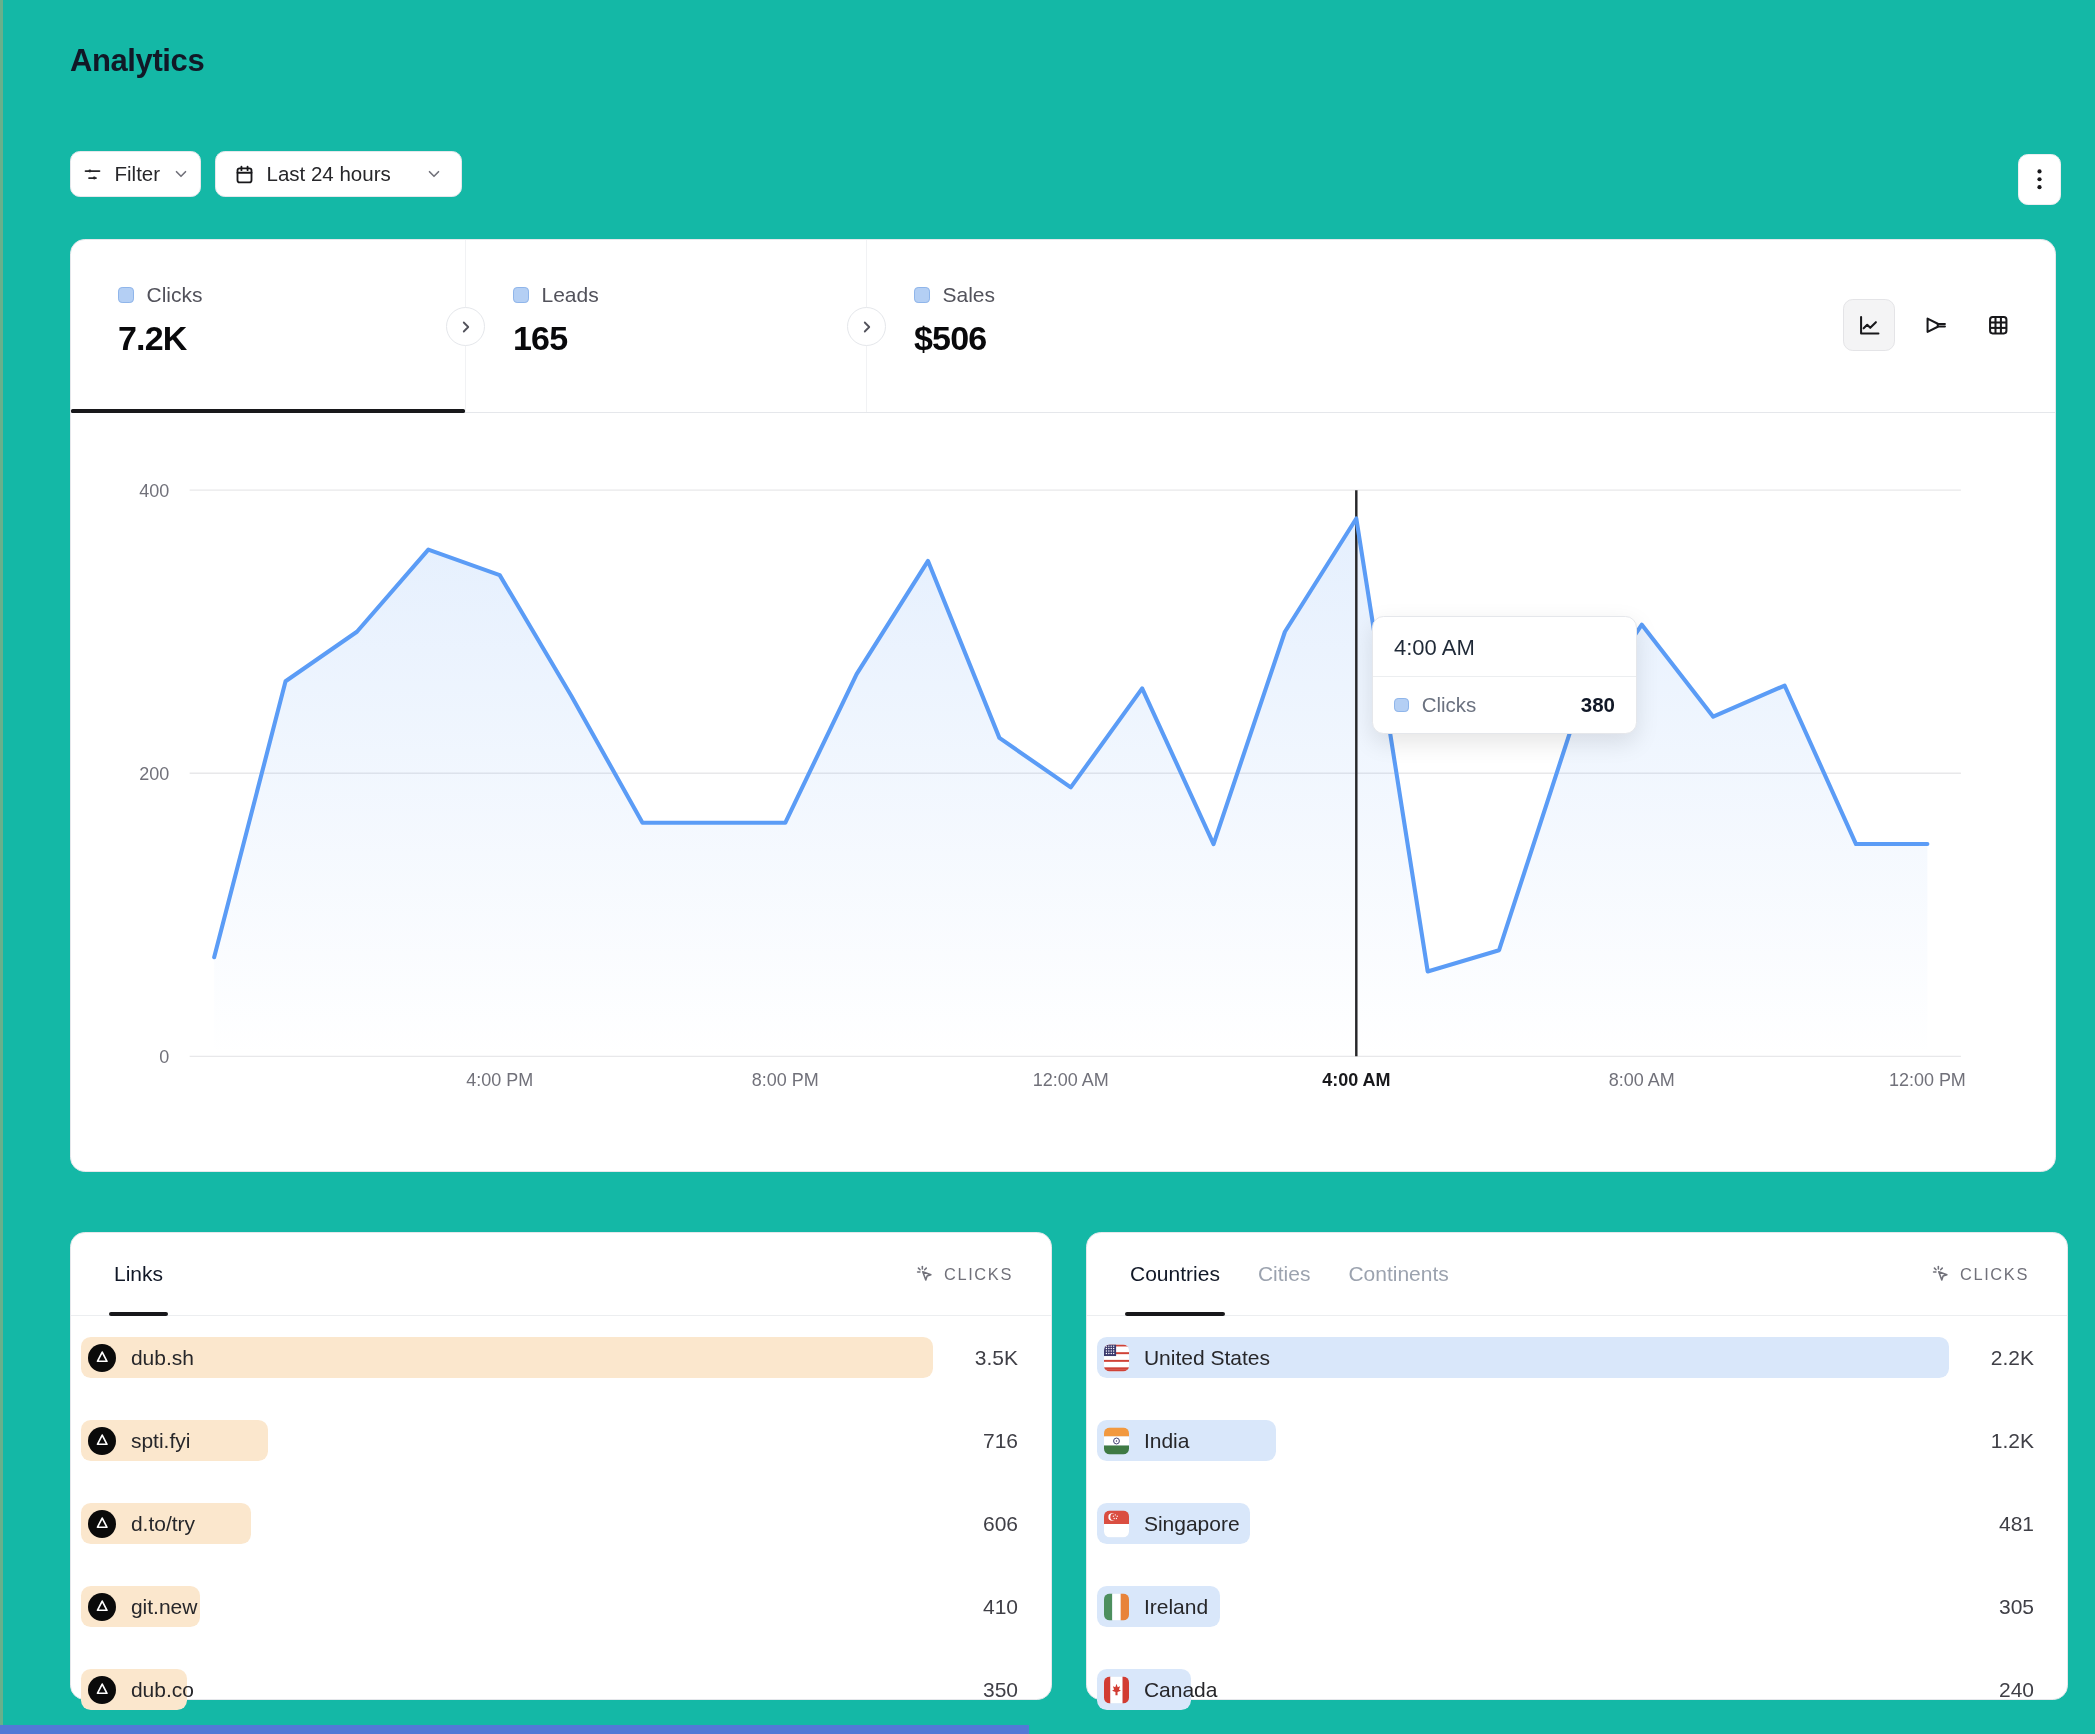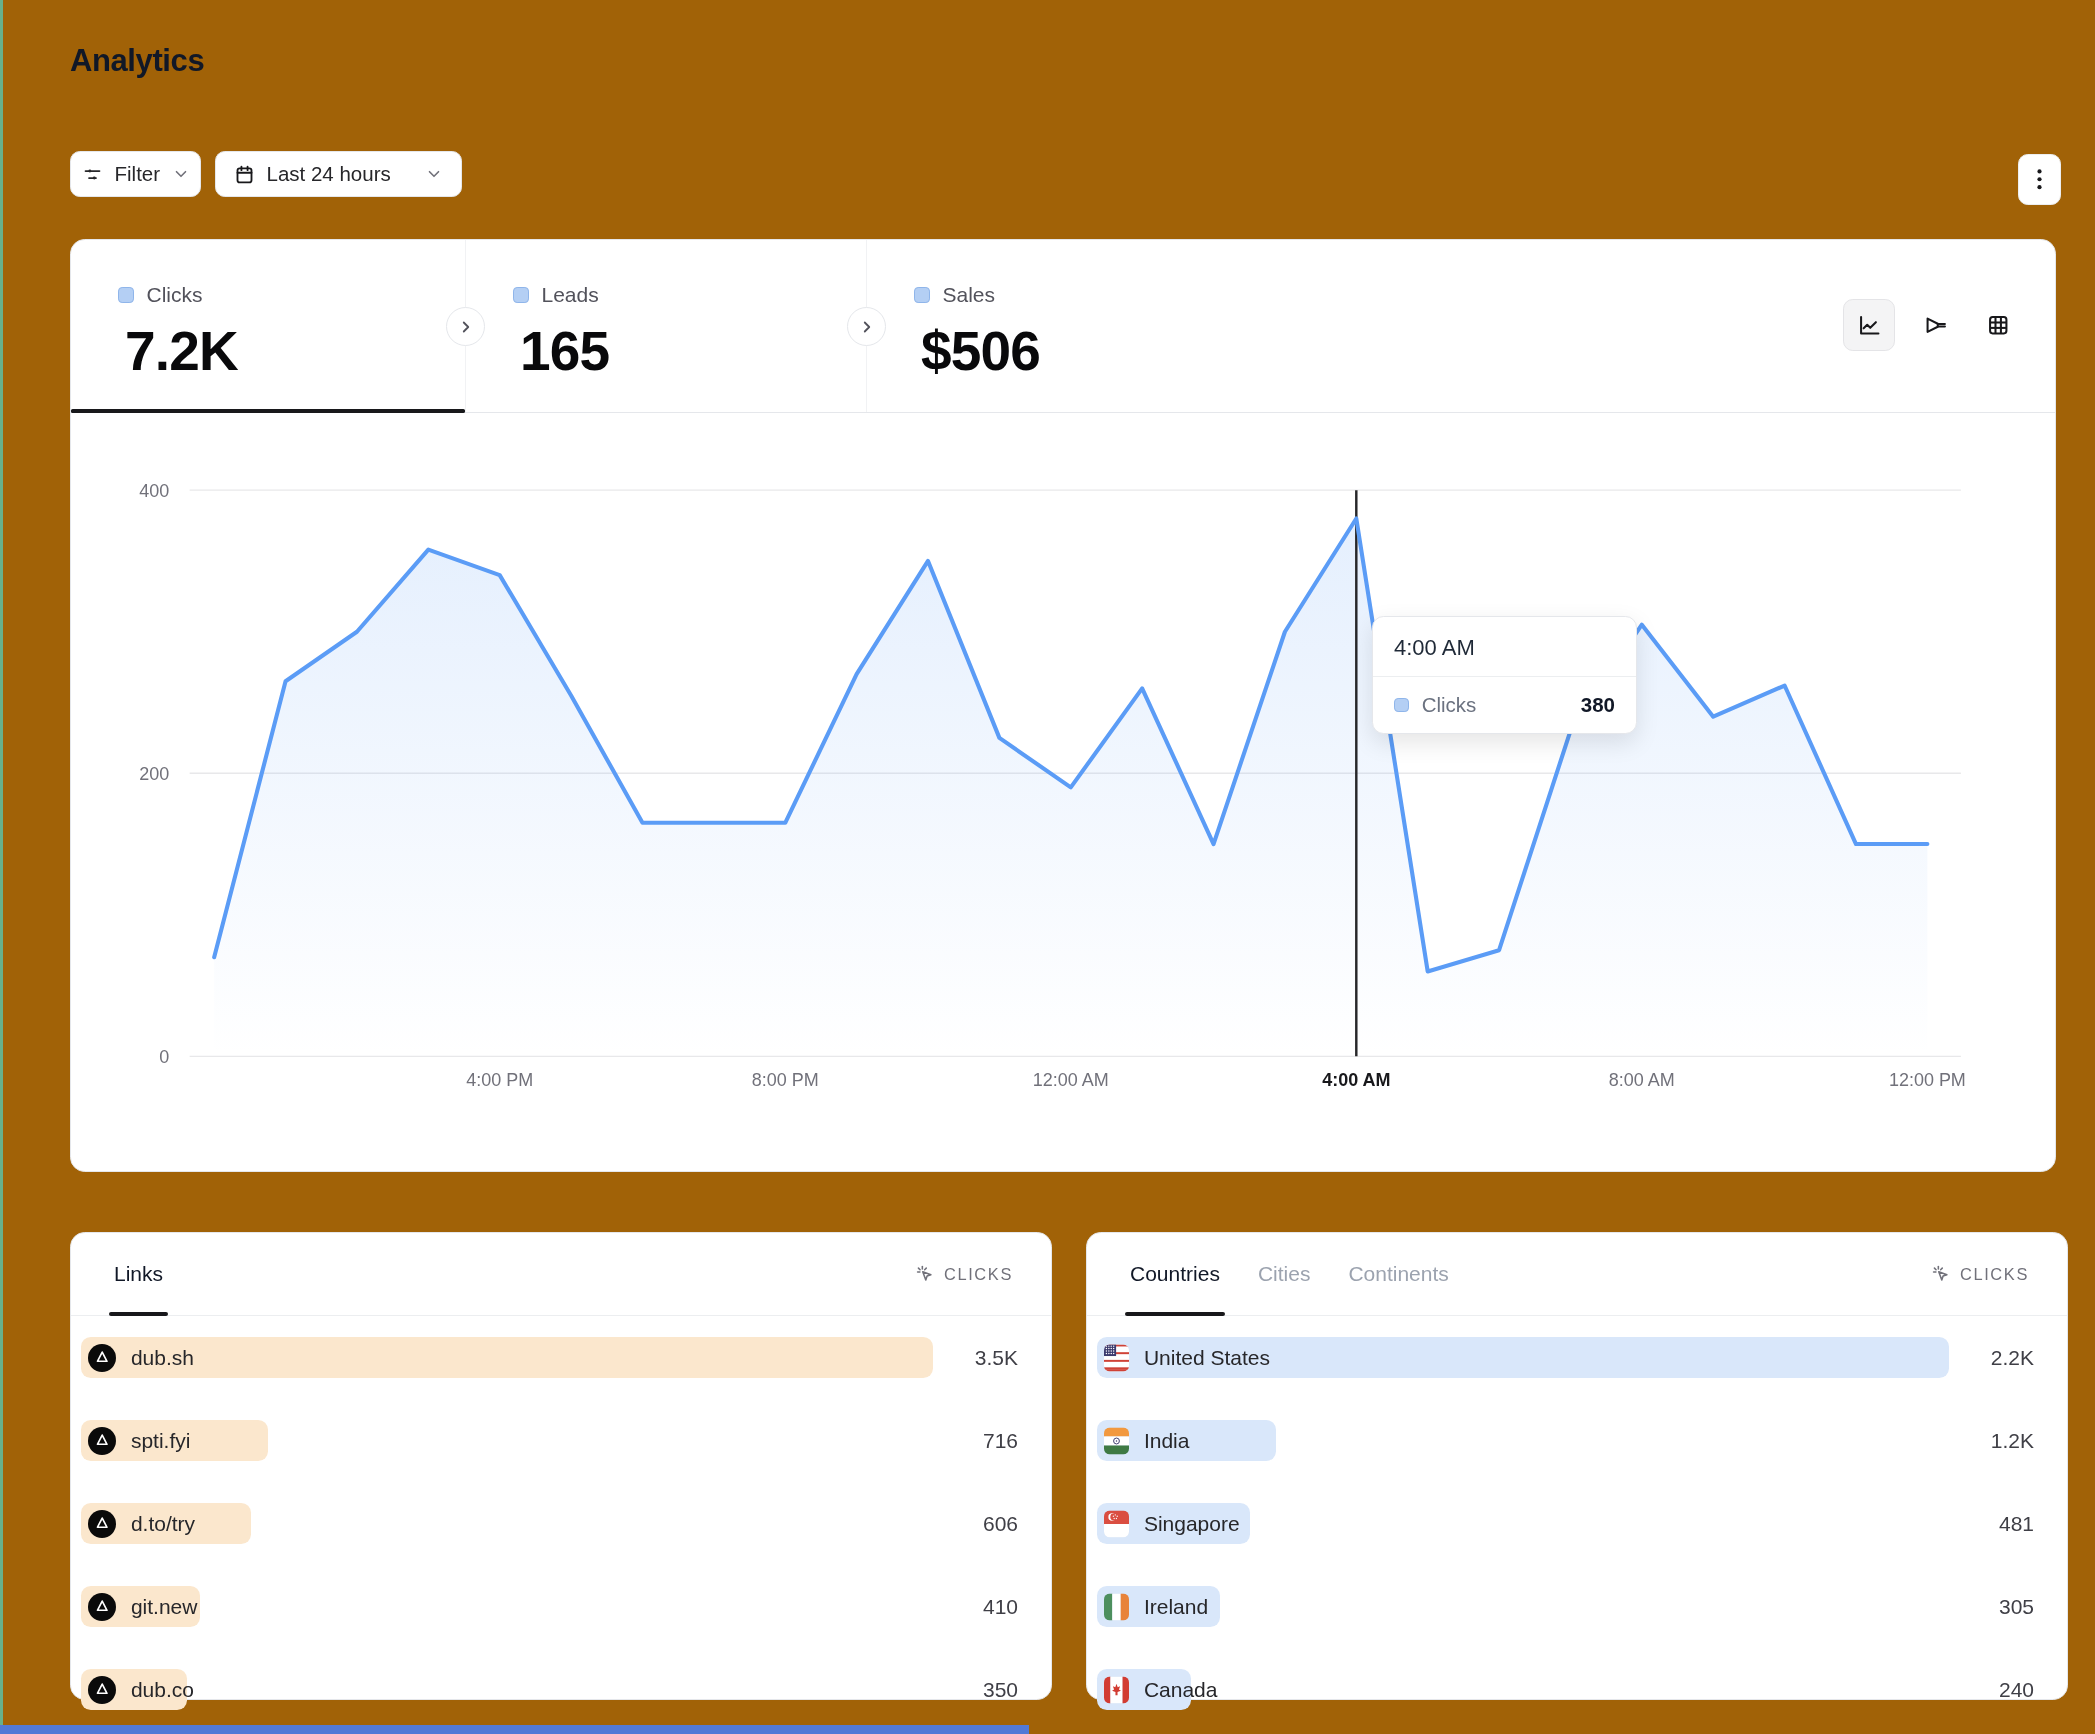--- a/index.html
+++ b/index.html
@@ -1,18 +1,18 @@
 <!DOCTYPE html>
 <html style="font-size:13px"><head>
 <meta charset="utf-8">
 <style>
   * { margin:0; padding:0; box-sizing:border-box; }
   html,body { background:#fff; }
   body { font-family:"Liberation Sans", sans-serif; color:#18181b; }
-  #app { position:relative; width:2096px; height:1735px; background:#a16207; overflow:hidden; }
+  #app { position:relative; width:2096px; height:1735px; background:#14b8a6; overflow:hidden; }
 
   .edge-strip { position:absolute; left:0; top:0; width:3.3px; height:1735px; background:#68b08b; }
   .bottom-strip { position:absolute; left:0; top:1725px; width:1029px; height:9.8px; background:#5279d6; }
 
   .page-title { position:absolute; left:70px; top:43px; font-size:31px; font-weight:700; color:#111827; letter-spacing:-0.4px; }
 
   
   .btn { position:absolute; top:151px; height:46px; border:0.8px solid #e5e7eb; border-radius:9.8px; background:#fff;
          display:flex; align-items:center; gap:11.5px; padding:0 18px; font-size:20.5px; color:#27272a; cursor:pointer; }
   .btn svg { flex:0 0 auto; }
@@ -26,21 +26,21 @@
   .main-card { position:absolute; left:70px; top:239px; width:1986px; height:933px; background:#fff;
                border:0.8px solid #e5e7eb; border-radius:14.7px; }
   .tabs-row { position:relative; height:173px; border-bottom:0.8px solid #e5e7eb; display:flex; }
   .stat-tab { position:relative; padding:43px 0 0 47px; cursor:pointer; }
   .stat-tab.s1 { width:394px; }
   .stat-tab.s2 { width:401px; border-left:0.8px solid #f1f2f4; }
   .stat-tab.s3 { flex:1; border-left:0.8px solid #f1f2f4; }
   .stat-label-row { display:flex; align-items:center; gap:13px; }
   .legend-sq { width:15.5px; height:15.5px; border-radius:4.1px; background:#b4cff4; border:0.8px solid #8fb5ea; }
   .stat-label { font-size:21px; color:#52525b; }
-  .stat-value { margin-top:11.5px; font-size:55px; font-weight:700; color:#09090b; letter-spacing:-0.8px;margin-left:7px; }
+  .stat-value { margin-top:11.5px; font-size:34px; font-weight:700; color:#09090b; letter-spacing:-0.8px; }
   .active-underline { position:absolute; left:0; bottom:-0.8px; width:394px; height:4.1px; background:#18181b; border-radius:1.6px; }
   .tab-chevron { position:absolute; top:67px; width:39px; height:39px; border-radius:50%; background:#fff;
                  border:0.8px solid #e5e7eb; display:flex; align-items:center; justify-content:center; cursor:pointer; z-index:2; }
   .tab-chevron.c1 { left:375px; }
   .tab-chevron.c2 { left:776px; }
 
   .chart-type-group { position:absolute; right:36px; top:59px; display:flex; align-items:center; gap:21px; }
   .icon-btn { width:41px; height:41px; display:flex; align-items:center; justify-content:center; border-radius:9.8px; cursor:pointer; }
   .icon-btn.active { width:52px; height:52px; background:#f4f4f5; border:0.8px solid #e4e4e7; }
 

